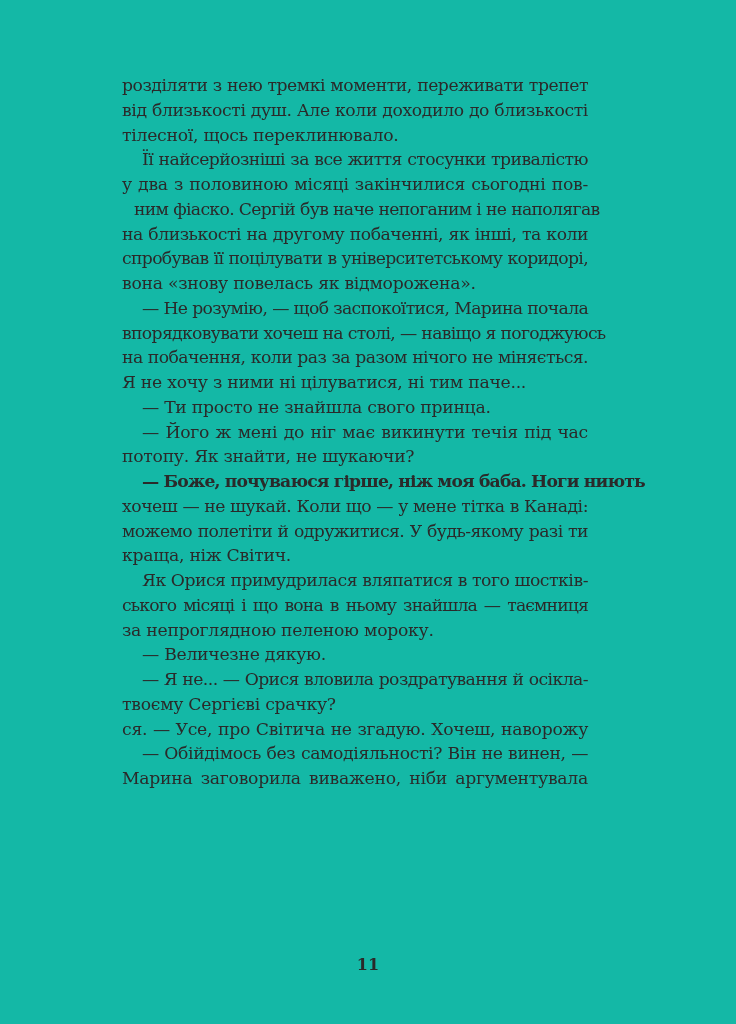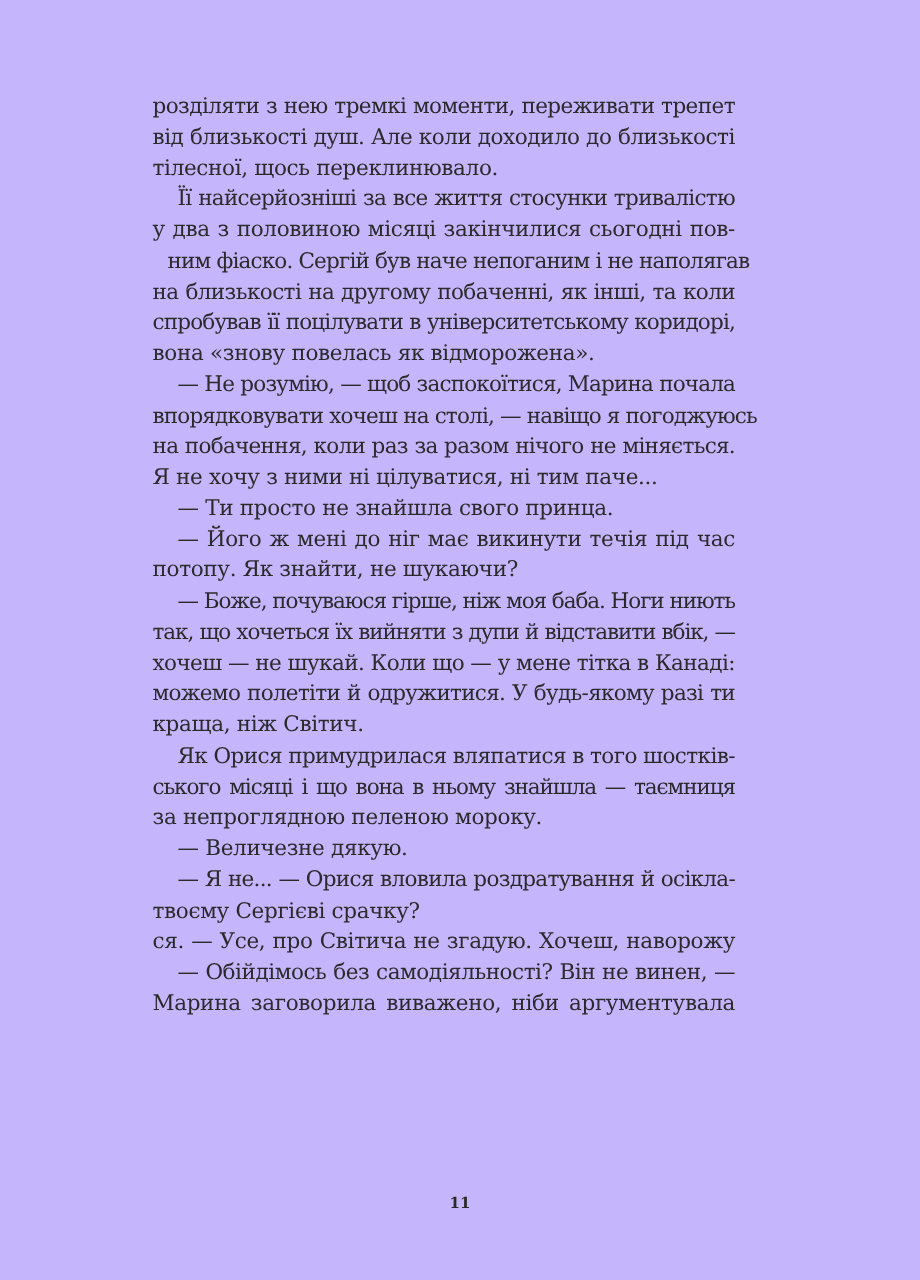--- a/index.html
+++ b/index.html
@@ -1,32 +1,32 @@
 <!DOCTYPE html>
 <html><head>
   <meta charset="utf-8">
   <style>
     html, body { margin: 0; padding: 0; background: #ffffff; }
     body { width: 736px; height: 1024px; position: relative; overflow: hidden; }
     .page {
       position: absolute; left: 0; top: 0; width: 736px; height: 1024px;
-      background: #c4b5fd;
+      background: #14b8a6;
     }
     .text-block {
       position: absolute; left: 122px; top: 73px; width: 466px;
       font-family: "DejaVu Serif", "Liberation Serif", serif;
       font-size: 17.2px; line-height: 24.75px; color: #2a2a2a;
       letter-spacing: -0.25px;
     }
     .line { display: block; white-space: nowrap; text-align: justify; text-align-last: justify; height: 24.75px; }
     .line.last { text-align-last: left; }
     .line.indent { padding-left: 20px; }
     .page-number {
       position: absolute; left: 0; width: 736px; top: 955px; text-align: center;
-      font-family: "DejaVu Serif", "Liberation Serif", serif; font-size: 12px;
+      font-family: "DejaVu Serif", "Liberation Serif", serif; font-size: 16px;
       font-weight: bold; color: #2a2a2a;
     }
   </style>
 </head>
 <body>
 
 <div class="page">
   <div class="text-block" id="text-block">
       <span class="line" style="letter-spacing: -0.45px;">розділяти з нею тремкі моменти, переживати трепет</span>
       <span class="line" style="letter-spacing: -0.35px;">від близькості душ. Але коли доходило до близькості</span>
@@ -37,22 +37,21 @@
       <span class="line" style="letter-spacing: -0.45px;">на близькості на другому побаченні, як інші, та коли</span>
       <span class="line" style="letter-spacing: -0.65px;">спробував її поцілувати в університетському коридорі,</span>
       <span class="line last">вона «знову повелась як відморожена».</span>
       <span class="line indent" style="letter-spacing: -0.65px;">— Не розумію, — щоб заспокоїтися, Марина почала</span>
       <span class="line" style="letter-spacing: -0.65px;">впорядковувати хочеш на столі, — навіщо я погоджуюсь</span>
       <span class="line" style="letter-spacing: -0.55px;">на побачення, коли раз за разом нічого не міняється.</span>
       <span class="line last">Я не хочу з ними ні цілуватися, ні тим паче...</span>
       <span class="line indent last">— Ти просто не знайшла свого принца.</span>
       <span class="line indent">— Його ж мені до ніг має викинути течія під час</span>
       <span class="line last">потопу. Як знайти, не шукаючи?</span>
-      <span class="line indent" style="letter-spacing: -0.85px;">— Боже, почуваюся гірше, ніж моя баба. Ноги ниють</span>
-      <span class="line" style="letter-spacing: -0.85px;">так, що хочеться їх вийняти з дупи й відставити вбік, —</span>
+      <span class="line indent" style="letter-spacing: -0.85px; font-weight: bold;">— Боже, почуваюся гірше, ніж моя баба. Ноги ниють</span>
       <span class="line" style="letter-spacing: -0.45px;">хочеш — не шукай. Коли що — у мене тітка в Канаді:</span>
       <span class="line" style="letter-spacing: -0.55px;">можемо полетіти й одружитися. У будь-якому разі ти</span>
       <span class="line last">краща, ніж Світич.</span>
       <span class="line indent" style="letter-spacing: -0.45px;">Як Орися примудрилася вляпатися в того шостків-</span>
       <span class="line" style="letter-spacing: -0.85px;">ського місяці і що вона в ньому знайшла — таємниця</span>
       <span class="line last">за непроглядною пеленою мороку.</span>
       <span class="line indent last">— Величезне дякую.</span>
       <span class="line indent" style="letter-spacing: -0.55px;">— Я не... — Орися вловила роздратування й осікла-</span>
       <span class="line last">твоєму Сергієві срачку?</span>
       <span class="line">ся. — Усе, про Світича не згадую. Хочеш, наворожу</span>

